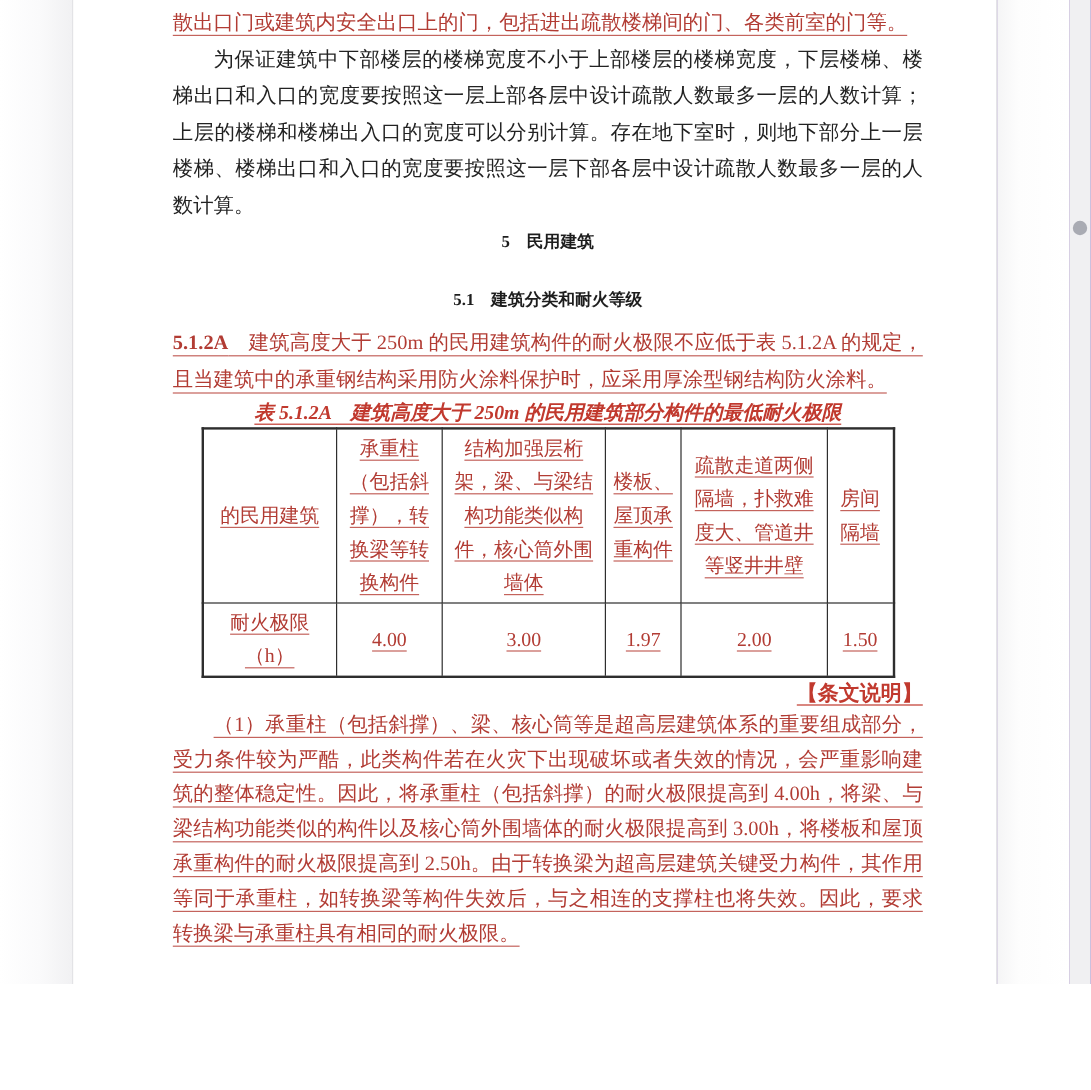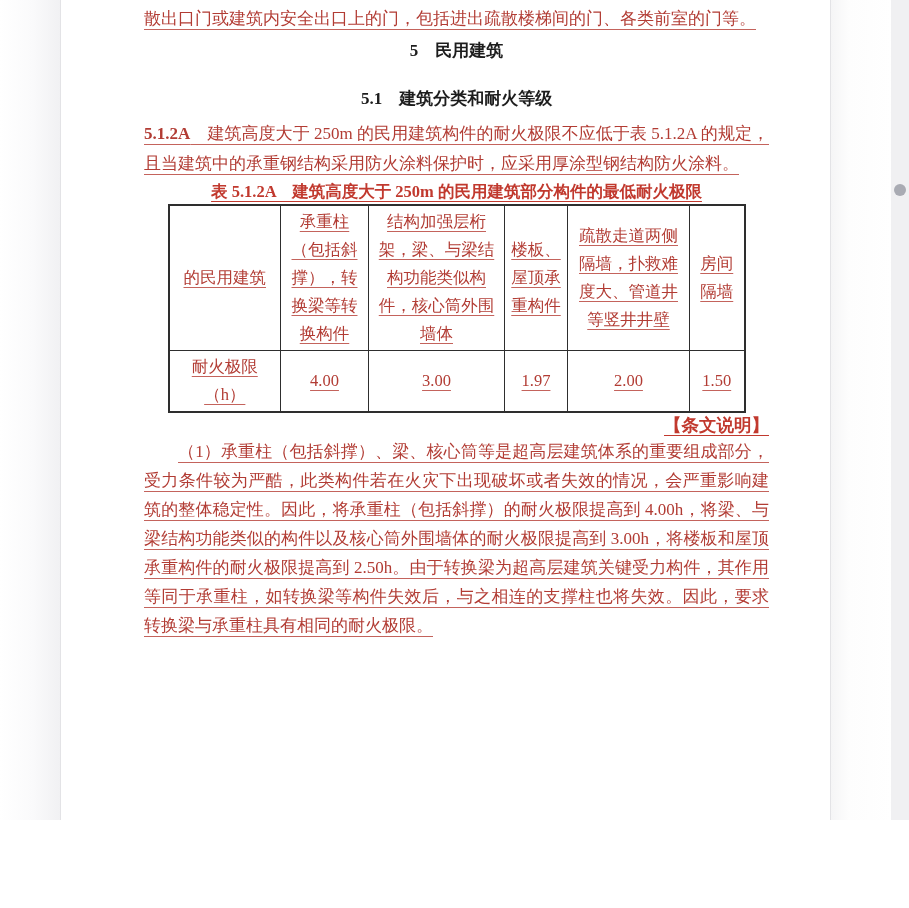--- a/index.html
+++ b/index.html
@@ -31,33 +31,33 @@
     font-size: 17px;
     line-height: 30.5px;
     text-align: justify;
   }
 
   .red { color: #b23c34; text-decoration: underline; text-decoration-thickness: 1px; text-underline-offset: 5px; text-decoration-color: #c4635c; }
   .black { color: #222222; }
   .ind { text-indent: 2em; }
 
   h1.chapter, h2.section {
-    font-size: 17px; font-weight: bold; color: #1d1d1d;
+    font-size: 14px; font-weight: bold; color: #1d1d1d;
     text-align: center; line-height: 28px;
   }
   h1.chapter { margin-top: 2px; }
   h2.section { margin-top: 20px; }
 
   p.clause { margin-top: 6px; }
   p.clause b { font-weight: bold; }
 
   .caption {
     margin-top: 0; text-align: center;
     font-size: 16.5px; font-weight: bold; line-height: 24px;
-    color: #c1392e; text-decoration: underline; text-underline-offset: 4px;
+    color: #c1392e; text-decoration: underline; text-underline-offset: 4px; font-style: italic;
   }
 
   table.fire {
     width: 576px; margin: 0 auto; border-collapse: collapse; table-layout: fixed;
     border: 2px solid #2e2e2e;
   }
   table.fire td, table.fire th {
     border: 1px solid #2e2e2e;
     font-size: 16.5px; font-weight: normal;
     color: #b23c34; text-align: center; vertical-align: middle;
@@ -91,20 +91,21 @@
 
 <div class="viewer">
   <div class="left-gutter"></div>
   <div class="right-gutter"></div>
 
   <div class="page">
     <div class="content">
 
       <p class="red">散出口门或建筑内安全出口上的门，包括进出疏散楼梯间的门、各类前室的门等。</p>
 
+      <p class="black ind">为保证建筑中下部楼层的楼梯宽度不小于上部楼层的楼梯宽度，下层楼梯、楼梯出口和入口的宽度要按照这一层上部各层中设计疏散人数最多一层的人数计算；上层的楼梯和楼梯出入口的宽度可以分别计算。存在地下室时，则地下部分上一层楼梯、楼梯出口和入口的宽度要按照这一层下部各层中设计疏散人数最多一层的人数计算。</p>
 
       <h1 class="chapter">5　民用建筑</h1>
 
       <h2 class="section">5.1　建筑分类和耐火等级</h2>
 
       <p class="red clause"><b>5.1.2A</b><span>　建筑高度大于 250m 的民用建筑构件的耐火极限不应低于表 5.1.2A 的规定，且当建筑中的承重钢结构采用防火涂料保护时，应采用厚涂型钢结构防火涂料。</span></p>
 
       <div class="caption">表 5.1.2A　建筑高度大于 250m 的民用建筑部分构件的最低耐火极限</div>
 
       <table class="fire">

